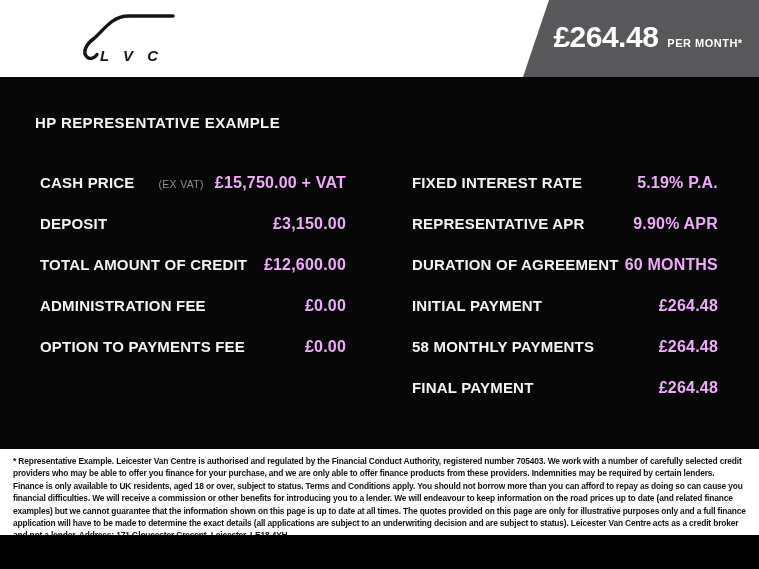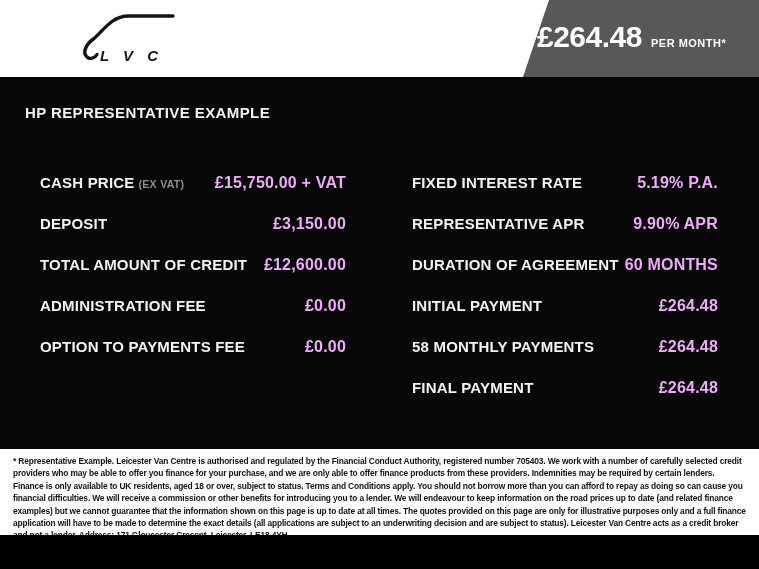--- a/index.html
+++ b/index.html
@@ -8,41 +8,41 @@
     background:#ffffff; font-family:"Liberation Sans", sans-serif;
   }
 
   
   .header { position:absolute; top:0; left:0; width:759px; height:82px; background:#ffffff; }
   .logo { position:absolute; left:76px; top:7px; width:112px; height:64px; }
   .price-badge {
     position:absolute; top:0; right:0; width:242px; height:77px;
     background:#58585a; color:#ffffff;
     clip-path:polygon(32px 0, 100% 0, 100% 100%, 6px 100%);
-    line-height:73px; white-space:nowrap;
+    text-align:center; line-height:73px; white-space:nowrap;
     padding-left:20px; box-sizing:border-box;
   }
   .price-amount { font-size:30px; font-weight:700; letter-spacing:-0.5px; }
   .price-suffix { font-size:11px; font-weight:700; margin-left:9px; letter-spacing:0.5px; }
 
   
   .black-panel {
     position:absolute; top:77px; left:0; width:759px; height:372px;
     background:#070707; color:#ffffff;
   }
   .section-title {
-    position:absolute; left:19px; top:21px; margin:6px;
+    position:absolute; left:19px; top:21px; margin:16px;
     font-size:15px; font-weight:700; letter-spacing:0.4px; color:#f4f4f4;
   }
   .col { position:absolute; top:85px; width:306px; }
   .col-left  { left:40px;  }
   .col-right { left:412px; }
   .frow { height:41px; display:flex; justify-content:space-between; align-items:center; }
   .flabel { font-size:15px; font-weight:700; color:#f4f4f4; letter-spacing:0.2px; white-space:nowrap; }
-  .fnote  { font-size:10.5px; font-weight:700; color:#8f8f91; margin-left:4px; letter-spacing:0.3px; }
+  .fnote  { font-size:10.5px; font-weight:400; color:#8f8f91; margin-left:24px; letter-spacing:0.3px; }
   .fvalue { font-size:16px; font-weight:700; color:#f0abfc; letter-spacing:0.2px; white-space:nowrap; }
 
   
   .footer {
     position:absolute; top:449px; left:0; width:759px; height:86px;
     background:#ffffff; box-sizing:border-box; padding:6px 13px 0 13px; overflow:hidden;
   }
   .disclaimer {
     margin:0; font-size:8.4px; line-height:12.4px; font-weight:700;
     color:#121212; letter-spacing:-0.15px;

